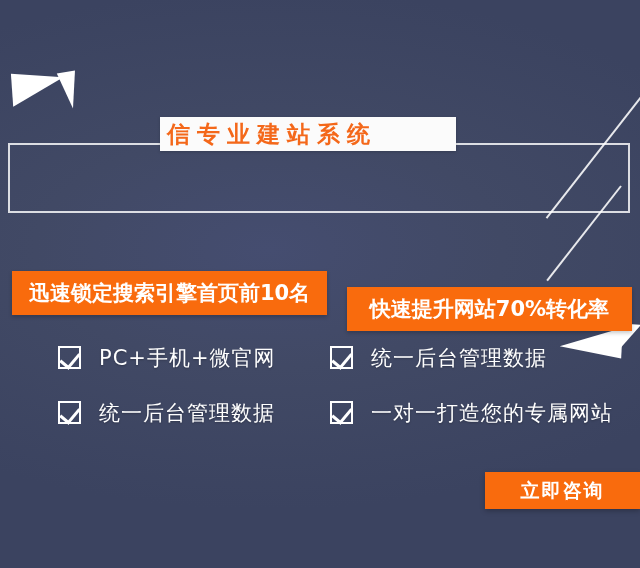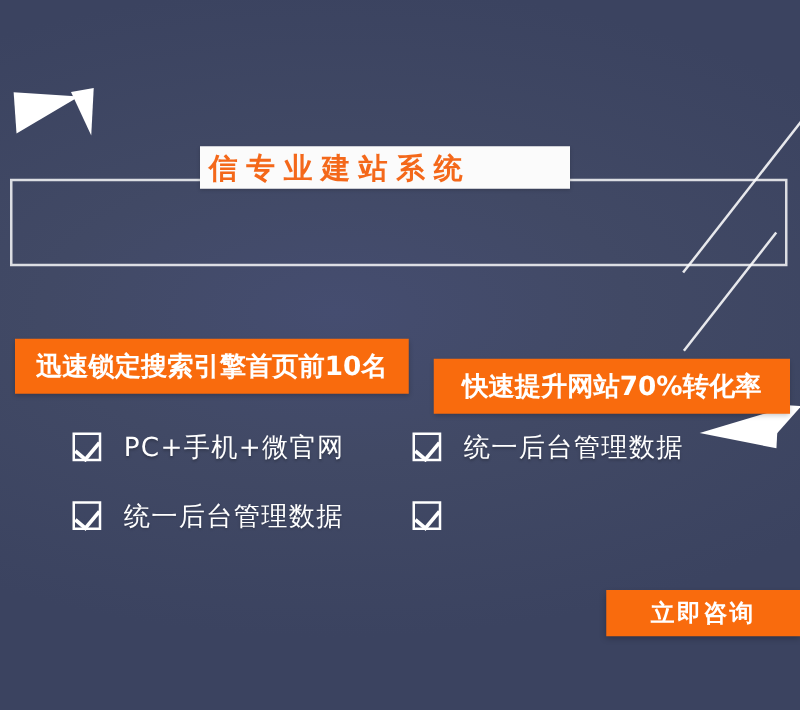--- a/index.html
+++ b/index.html
@@ -256,20 +256,21 @@
       </div>
     </div>
 
     <div class="feat-row">
       <div class="feat feat-col-1">
         <span class="check-box"></span>
         <span class="feat-label">统一后台管理数据</span>
       </div>
       <div class="feat feat-col-2">
         <span class="check-box"></span>
+        <span class="feat-label">一对一打造您的专属网站</span>
       </div>
     </div>
 
   </div>
 
   <div class="cta">立即咨询</div>
 
 </div>
 
 </body></html>

